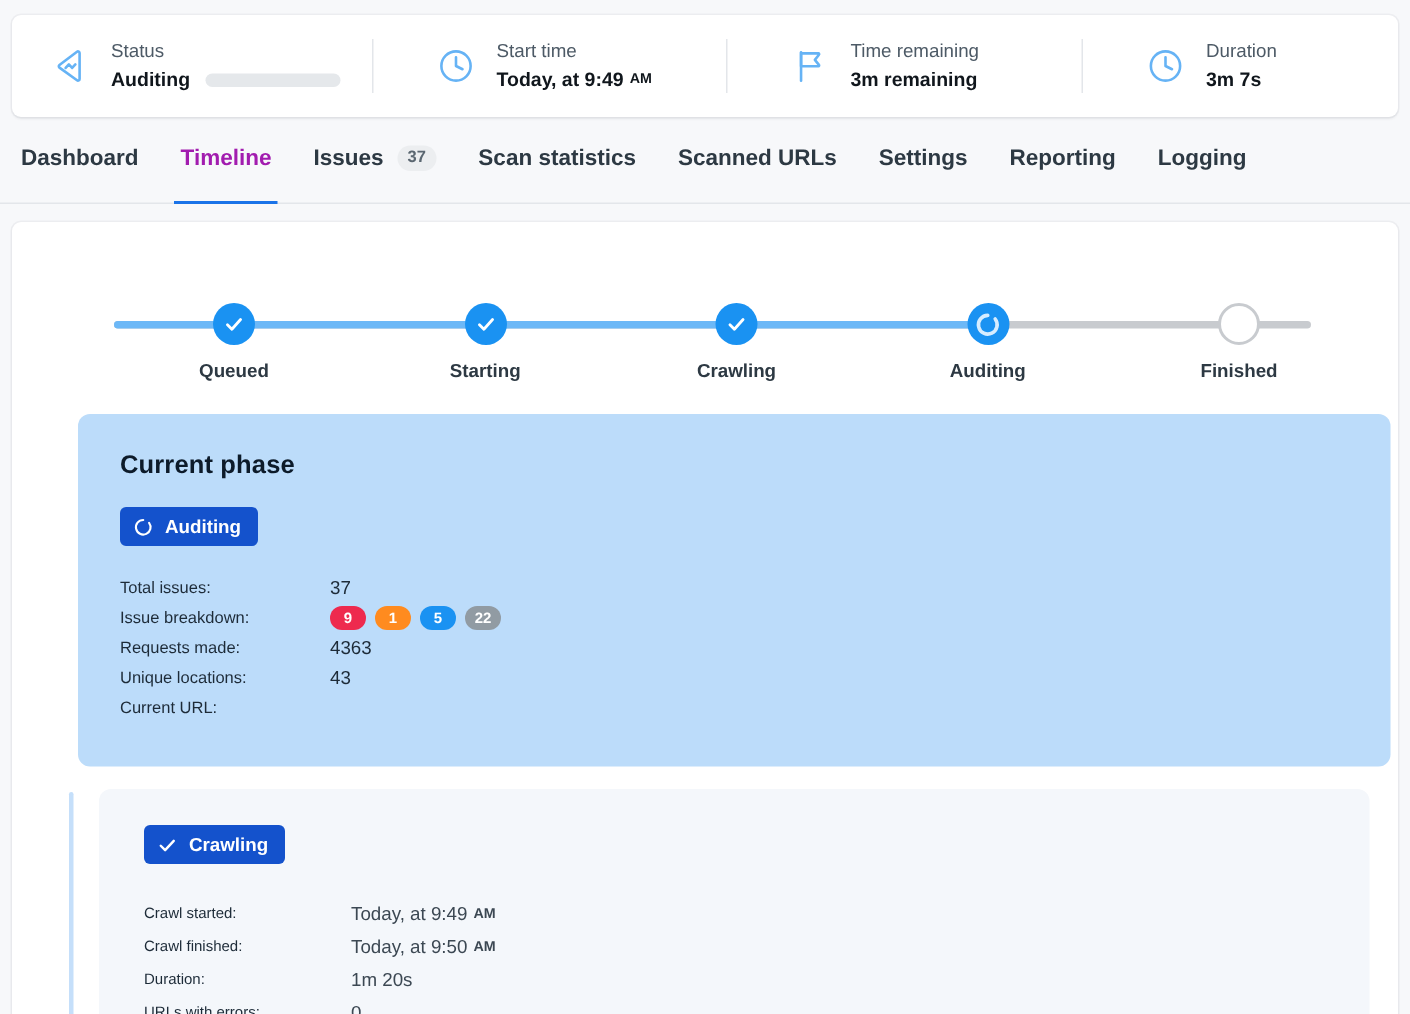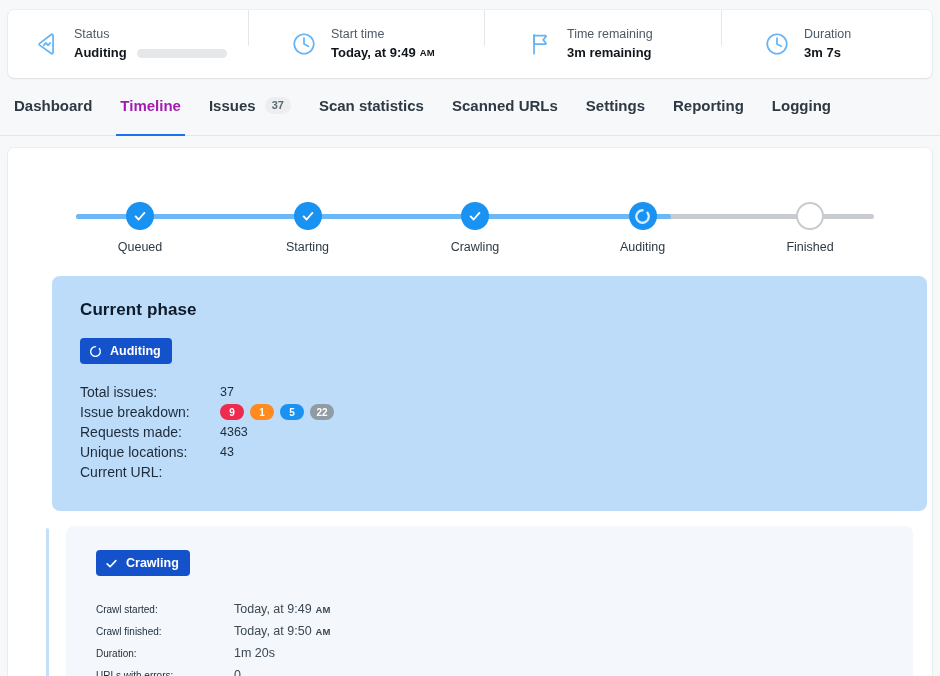--- a/index.html
+++ b/index.html
@@ -8,21 +8,21 @@
     background: #f7f8fa;
     font-family: "Liberation Sans", sans-serif;
     overflow: hidden;
   }
 
   
   .summary-card {
     position: absolute; left: 8px; top: 10px; width: 924px; height: 68px;
     background: #ffffff; border-radius: 6px;
     box-shadow: 0 1px 2px rgba(16,24,40,.07), 0 0 0 1px rgba(16,24,40,.04);
-    display: flex; align-items: flex-start;
+    display: flex; align-items: center;
   }
   .summary-item { display: flex; align-items: center; height: 100%; }
   .summary-icon { width: 26px; height: 26px; flex: 0 0 26px; color: #66b3f5; margin-right: 14px; }
   .summary-icon svg { display:block; width: 26px; height: 26px; }
   .summary-text { display: flex; flex-direction: column; justify-content: center; }
   .summary-label { font-size: 12.5px; color: #4d5a66; line-height: 18px; }
   .summary-value { font-size: 13px; color: #10161c; font-weight: bold; line-height: 20px;
                    display: flex; align-items: center; white-space: nowrap; }
   .summary-value .ampm { font-size: 9.5px; font-weight: bold; margin-left: 4px; color:#10161c; }
   .progress-track { width: 90px; height: 9px; background: #e5e8eb; border-radius: 5px;
@@ -46,41 +46,41 @@
   .main-card { position: absolute; left: 8px; top: 148px; width: 924px; height: 560px;
                background: #ffffff; border-radius: 6px;
                box-shadow: 0 1px 2px rgba(16,24,40,.07), 0 0 0 1px rgba(16,24,40,.04); }
 
   
   .stepper { position: absolute; left: 52px; top: 54px; width: 830px; height: 70px; }
   .step-rail { position: absolute; left: 16px; right: 16px; top: 12px; height: 5px;
                background: #c8cbcf; border-radius: 3px; }
   .step-rail-fill { position: absolute; left: 0; top: 0; height: 100%; width: 74.5%;
                     background: #6cb8f7; border-radius: 3px; }
-  .steps { position: absolute; left: 0; top: 0; width: 100%; display: flex; justify-content: space-between; }
+  .steps { position: absolute; left: 16px; top: 0; width: 100%; display: flex; justify-content: space-between; font-weight: bold; }
   .step { position: relative; width: 160px; display: flex; flex-direction: column; align-items: center; }
   .step-dot { width: 28px; height: 28px; border-radius: 50%; display:flex; align-items:center;
               justify-content:center; position: relative; z-index: 2; }
   .step-dot.done { background:#1a92f2; }
   .step-dot.current { background:#1a92f2; }
   .step-dot.todo { background:#ffffff; border: 2px solid #c8cbcf; }
   .step-dot svg { display:block; }
   .step-label { margin-top: 10px; font-size: 12.5px; color: #2d3943; white-space: nowrap; }
 
   
   .phase-panel { position: absolute; left: 44px; top: 128px; width: 875px; height: 235px;
                  background: #bcdcfa; border-radius: 8px; padding: 24px 28px; }
   .phase-title { font-size: 17px; font-weight: bold; color: #0d1b2a; letter-spacing: .1px; }
   .chip { display: inline-flex; align-items: center; gap: 8px; background: #1452cc;
           color: #ffffff; font-size: 12.5px; font-weight: bold; border-radius: 4px;
           padding: 6px 11px 6px 9px; margin-top: 18px; }
   .chip svg { display:block; }
   .kv { margin-top: 18px; }
   .kv-row { display: flex; align-items: center; height: 20px; }
-  .kv-key { width: 140px; font-size: 14px; color: #1d2b38; }
+  .kv-key { width: 140px; font-size: 11px; color: #1d2b38; }
   .kv-val { font-size: 12.5px; color: #1d2b38; display:flex; align-items:center; gap: 6px; }
   .ibadge { display:inline-flex; align-items:center; justify-content:center; min-width: 24px;
             height: 16px; border-radius: 9px; color:#fff; font-size: 10px; font-weight: bold;
             padding: 0 6px; }
 
   
   .rail { position: absolute; left: 38px; top: 380px; width: 3px; height: 180px; background: #c5dffa; border-radius: 2px; }
   .crawl-panel { position: absolute; left: 58px; top: 378px; width: 847px; height: 182px;
                  background: #f4f7fb; border-radius: 8px; padding: 24px 30px; overflow:hidden; }
   .chip.crawl { margin-top: 0; background:#1452cc; }

